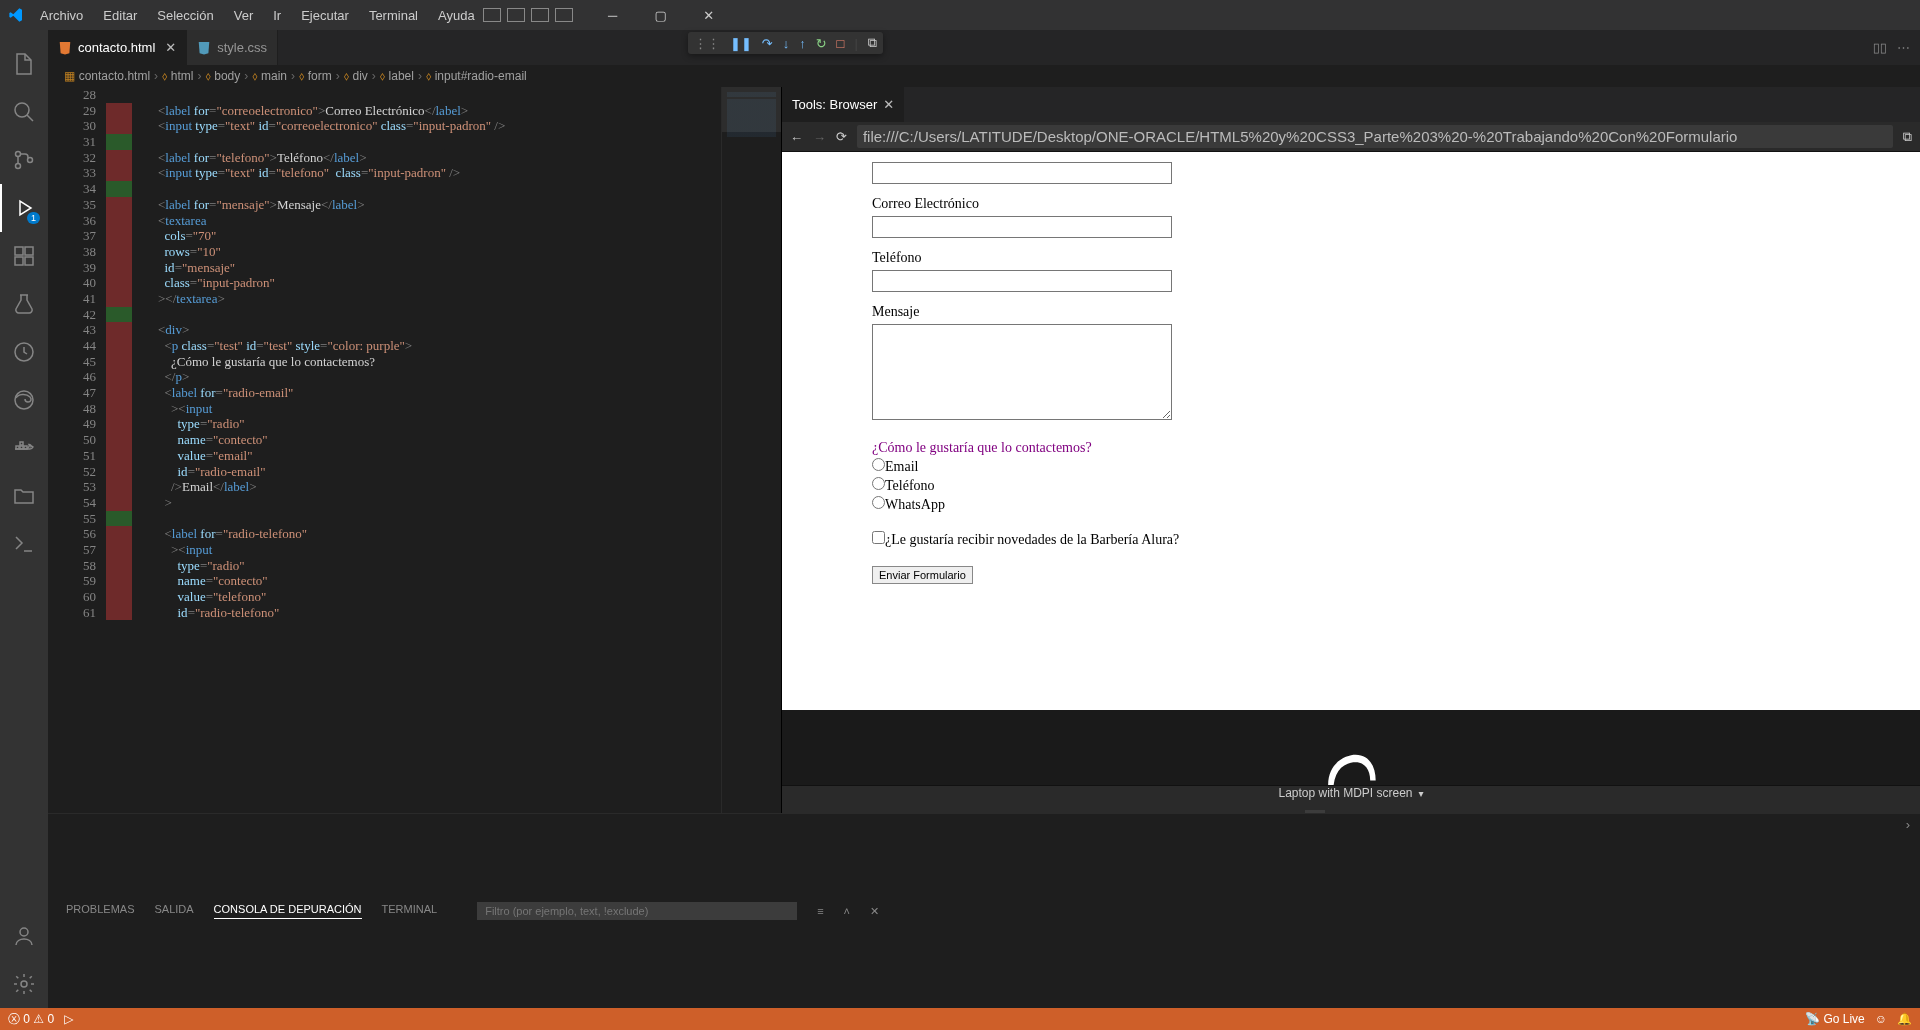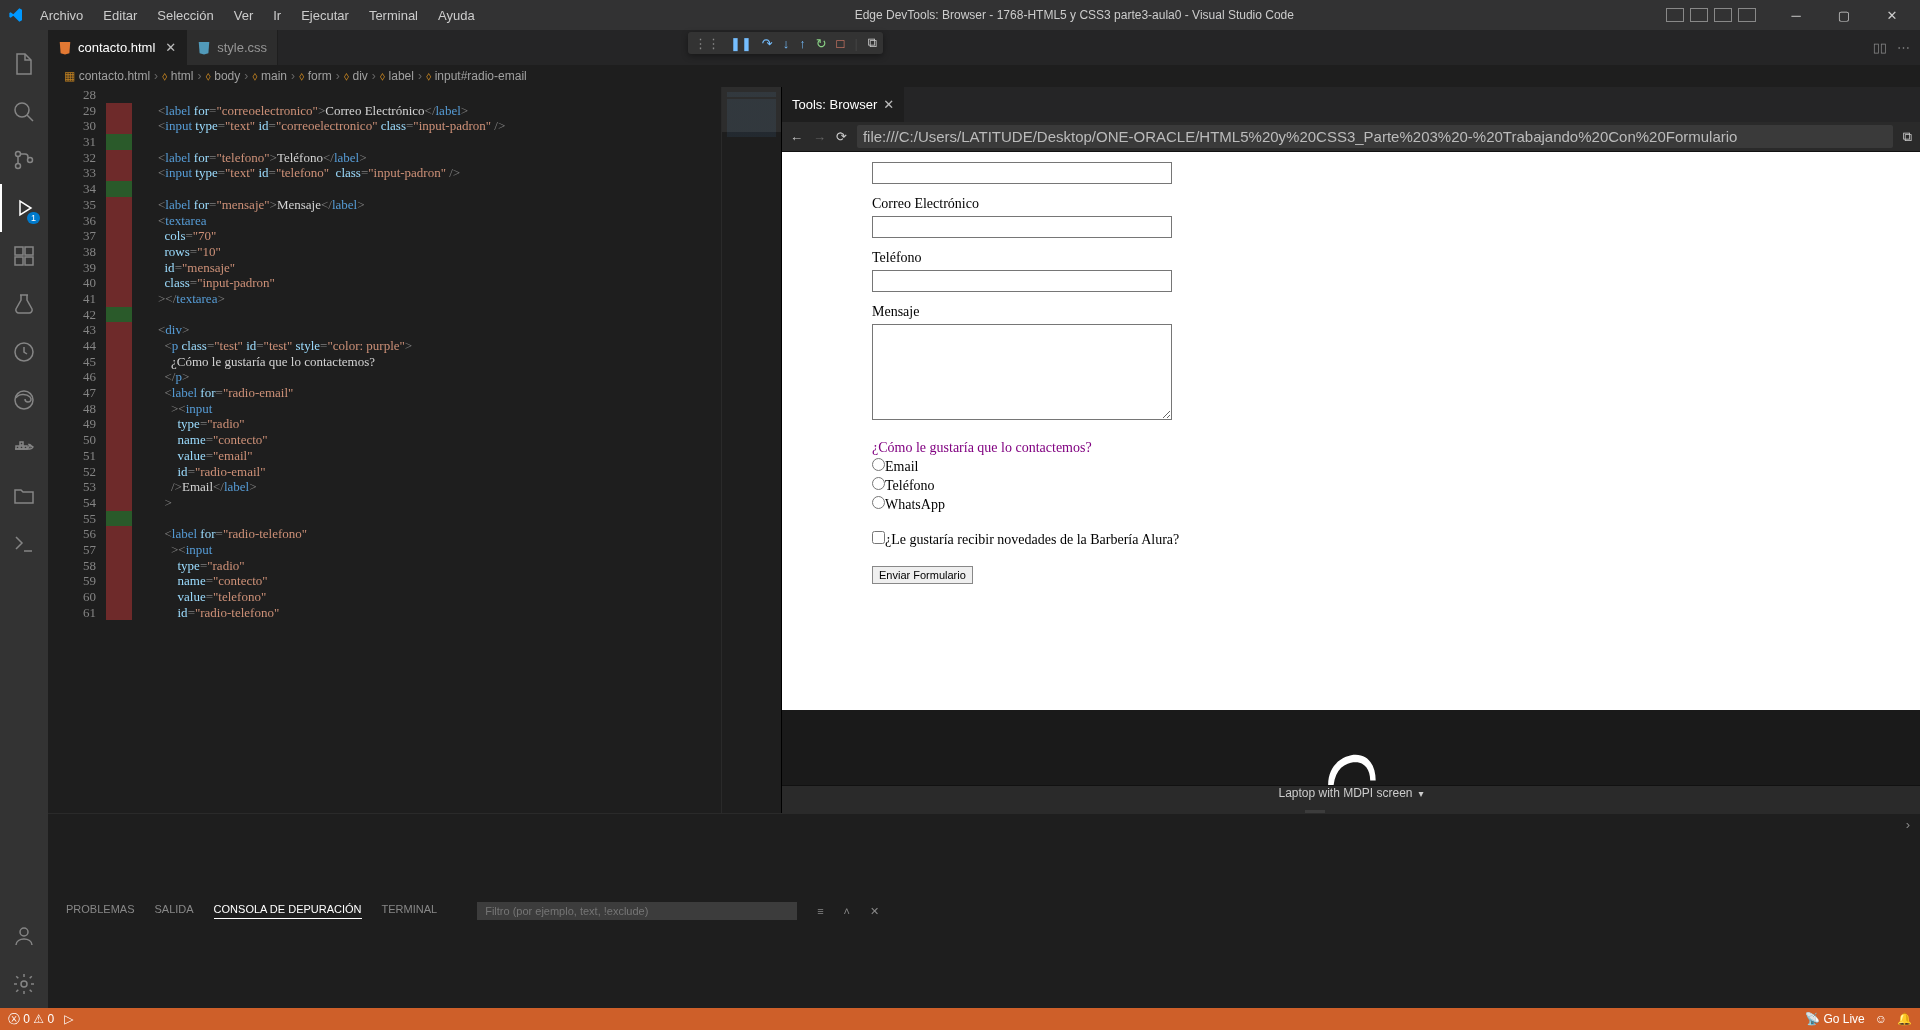--- a/index.html
+++ b/index.html
@@ -86,21 +86,20 @@
   <div class="menus" id="menus">
       <span>Archivo</span>
       <span>Editar</span>
       <span>Selección</span>
       <span>Ver</span>
       <span>Ir</span>
       <span>Ejecutar</span>
       <span>Terminal</span>
       <span>Ayuda</span>
     </div>
-  <div class="title">Edge DevTools: Browser - 1768-HTML5 y CSS3 parte3-aula0 - Visual Studio Code</div>
   <div class="layout-icons">
     <div class="li"></div>
     <div class="li"></div>
     <div class="li"></div>
     <div class="li"></div>
   </div>
   <div class="controls">
     <div class="ctrl">─</div>
     <div class="ctrl">▢</div>
     <div class="ctrl">✕</div>

